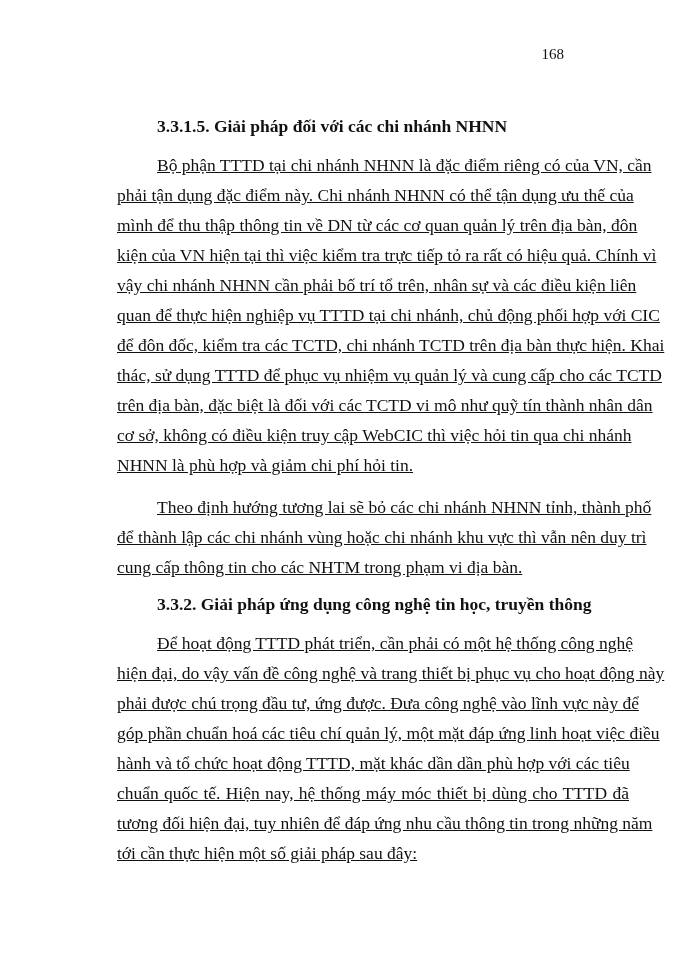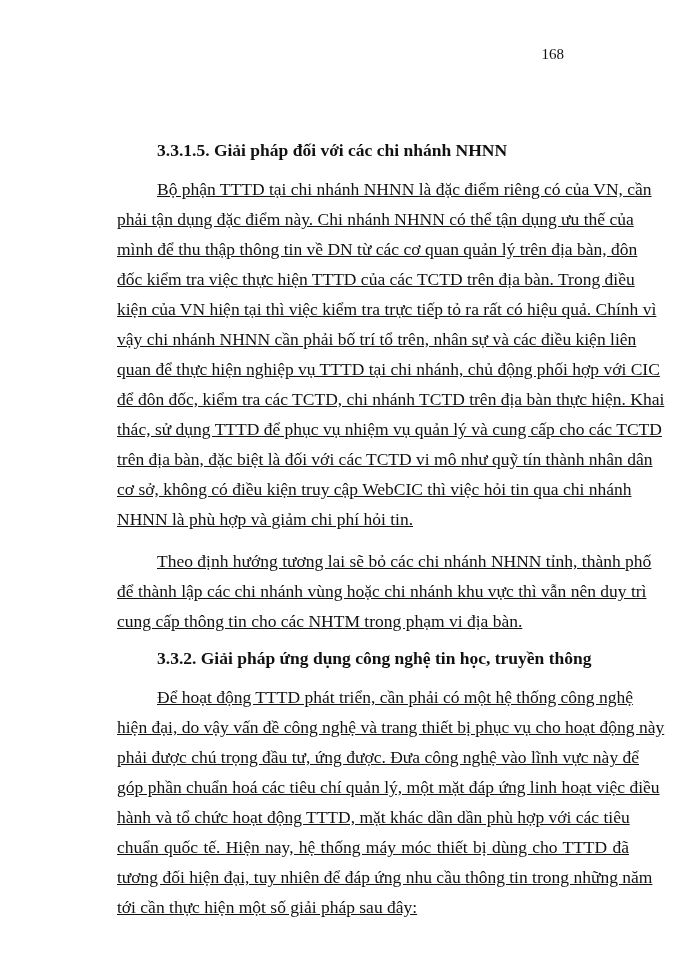--- a/index.html
+++ b/index.html
@@ -23,21 +23,20 @@
       text-align: right;
       font-size: 15px;
       line-height: 20px;
       margin-top: 6px;
     }
     .content {
       position: absolute;
       left: 117px;
       top: 116px;
       width: 512px;
-      margin-top: 24px;
     }
     .heading {
       font-weight: bold;
       font-size: 17.5px;
       line-height: 20px;
       margin-left: 40px;
       white-space: nowrap;
     }
     .para { margin: 0; text-decoration: underline; }
     .line {
@@ -62,21 +61,20 @@
 
 <div class="content">
 
   <div class="heading">3.3.1.5. Giải pháp đối với các chi nhánh NHNN</div>
   <div class="gap-h1"></div>
 
   <div class="para">
     <div class="line first">Bộ phận TTTD tại chi nhánh NHNN là đặc điểm riêng có của VN, cần</div>
     <div class="line">phải tận dụng đặc điểm này. Chi nhánh NHNN có thể tận dụng ưu thế của</div>
     <div class="line">mình để thu thập thông tin về DN từ các cơ quan quản lý trên địa bàn, đôn</div>
-    <div class="line">đốc kiểm tra việc thực hiện TTTD của các TCTD trên địa bàn. Trong điều</div>
     <div class="line">kiện của VN hiện tại thì việc kiểm tra trực tiếp tỏ ra rất có hiệu quả. Chính vì</div>
     <div class="line">vậy chi nhánh NHNN cần phải bố trí tổ trên, nhân sự và các điều kiện liên</div>
     <div class="line">quan để thực hiện nghiệp vụ TTTD tại chi nhánh, chủ động phối hợp với CIC</div>
     <div class="line">để đôn đốc, kiểm tra các TCTD, chi nhánh TCTD trên địa bàn thực hiện. Khai</div>
     <div class="line">thác, sử dụng TTTD để phục vụ nhiệm vụ quản lý và cung cấp cho các TCTD</div>
     <div class="line">trên địa bàn, đặc biệt là đối với các TCTD vi mô như quỹ tín thành nhân dân</div>
     <div class="line">cơ sở, không có điều kiện truy cập WebCIC thì việc hỏi tin qua chi nhánh</div>
     <div class="line last">NHNN là phù hợp và giảm chi phí hỏi tin.</div>
   </div>
   <div class="gap-p"></div>

